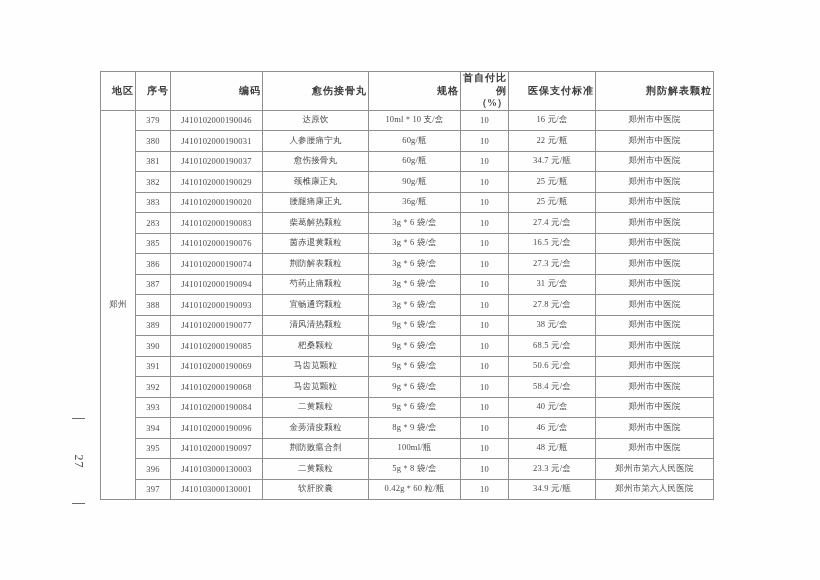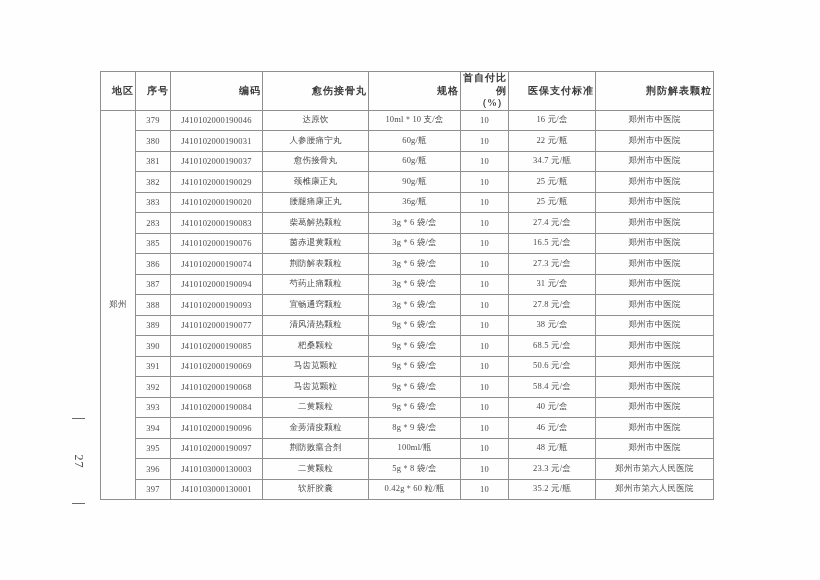--- a/index.html
+++ b/index.html
@@ -280,19 +280,19 @@
           <td class="cell-ratio">10</td>
           <td class="cell-standard">23.3 元/盒</td>
           <td class="cell-org">郑州市第六人民医院</td>
         </tr>
         <tr>
           <td class="cell-serial">397</td>
           <td class="cell-code">J410103000130001</td>
           <td class="cell-name">软肝胶囊</td>
           <td class="cell-spec">0.42g＊60 粒/瓶</td>
           <td class="cell-ratio">10</td>
-          <td class="cell-standard">35.2 元/瓶</td>
+          <td class="cell-standard">34.9 元/瓶</td>
           <td class="cell-org">郑州市第六人民医院</td>
         </tr>
       </tbody>
   </table>
 
 </div>
 
 </body></html>

